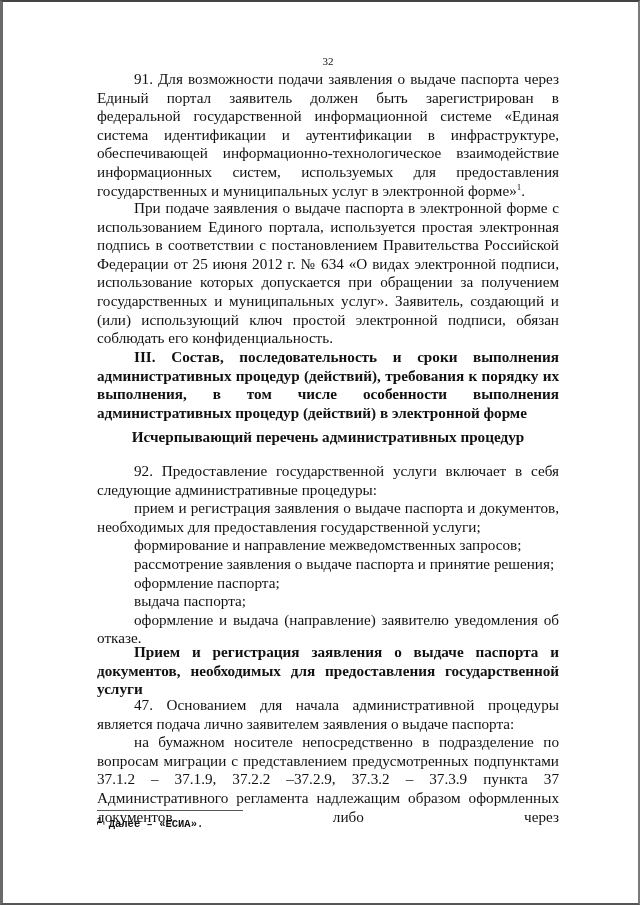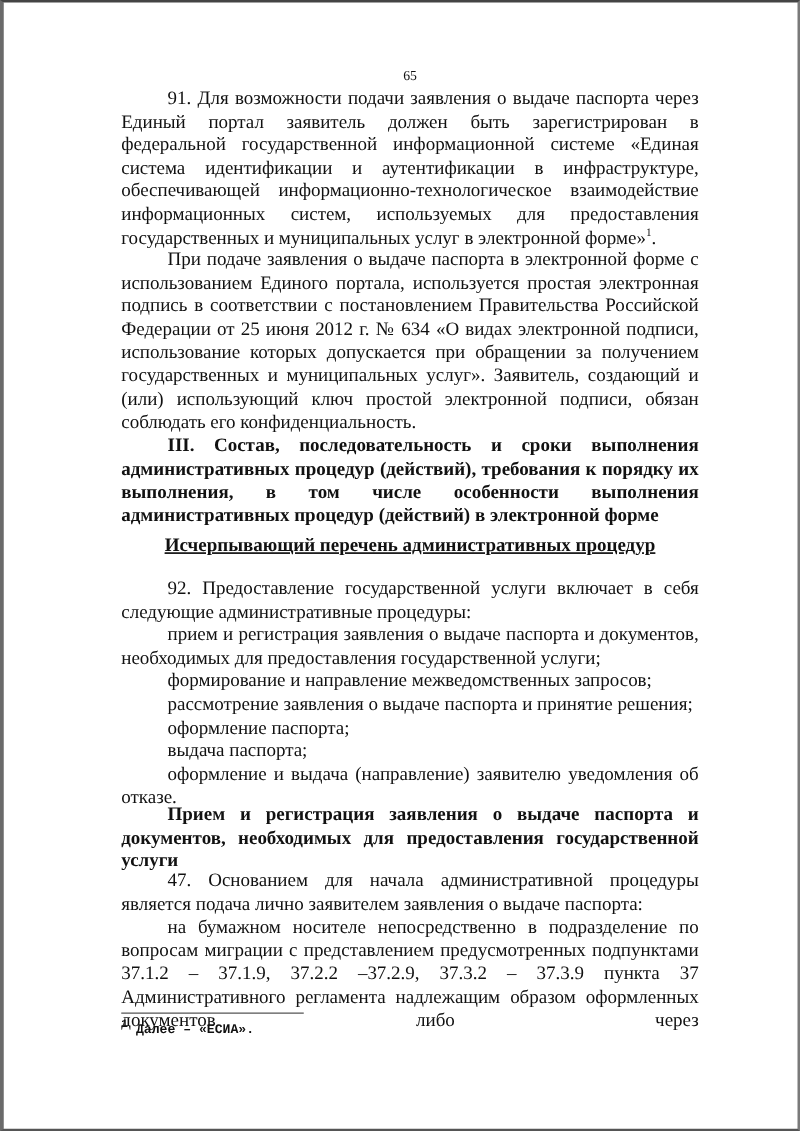--- a/index.html
+++ b/index.html
@@ -16,32 +16,32 @@
     position: absolute; left: 97px; top: 0; width: 462px;
     font-family: "Liberation Serif", serif;
     font-size: 15.2px; line-height: 18.6px; color: #111;
   }
   .page-num { position: absolute; top: 52px; left: 0; width: 462px; text-align: center; font-size: 11px; }
   .block { position: absolute; left: 0; width: 462px; }
   p { margin: 0; text-align: justify; text-align-last: left; }
   .indent { text-indent: 37px; }
   .just-last { text-align-last: justify; }
   .bold { font-weight: bold; }
-  .center { text-align: left; text-align-last: center; text-decoration: underline; }
+  .center { text-align: left; text-align-last: center; }
   sup { font-size: 9px; line-height: 0; }
   .fn-rule { position: absolute; left: 0; top: 810px; width: 146px; border-top: 1px solid #555; }
   .footnote { position: absolute; left: 0; top: 815px; font-size: 10.5px; font-weight: bold; font-family: Liberation Mono, monospace; }
 </style>
 </head>
 <body>
 
 <div class="frame"></div>
 
 <div class="page">
-  <div class="page-num">65</div>
+  <div class="page-num">32</div>
 
   <div class="block" style="top:70px;">
     <p class="indent"><span>91. Для возможности подачи заявления о выдаче паспорта через Единый портал заявитель должен быть зарегистрирован в федеральной государственной информационной системе «Единая система идентификации и аутентификации в инфраструктуре, обеспечивающей информационно-технологическое взаимодействие информационных систем, используемых для предоставления государственных и муниципальных услуг в электронной форме»</span><sup>1</sup><span>.</span></p>
   </div>
 
   <div class="block" style="top:199px;">
     <p class="indent">При подаче заявления о выдаче паспорта в электронной форме с использованием Единого портала, используется простая электронная подпись в соответствии с постановлением Правительства Российской Федерации от 25 июня 2012 г. № 634 «О видах электронной подписи, использование которых допускается при обращении за получением государственных и муниципальных услуг». Заявитель, создающий и (или) использующий ключ простой электронной подписи, обязан соблюдать его конфиденциальность.</p>
   </div>
 
   <div class="block bold" style="top:348px;">

